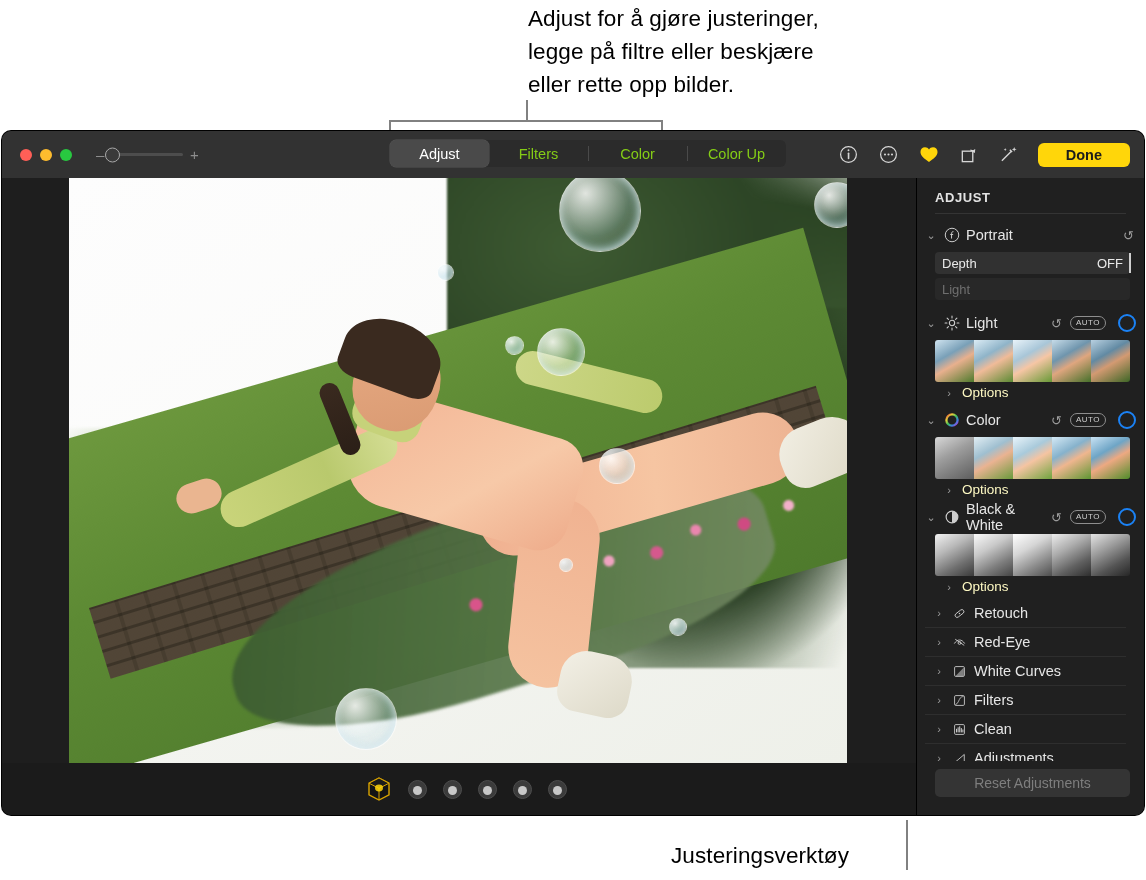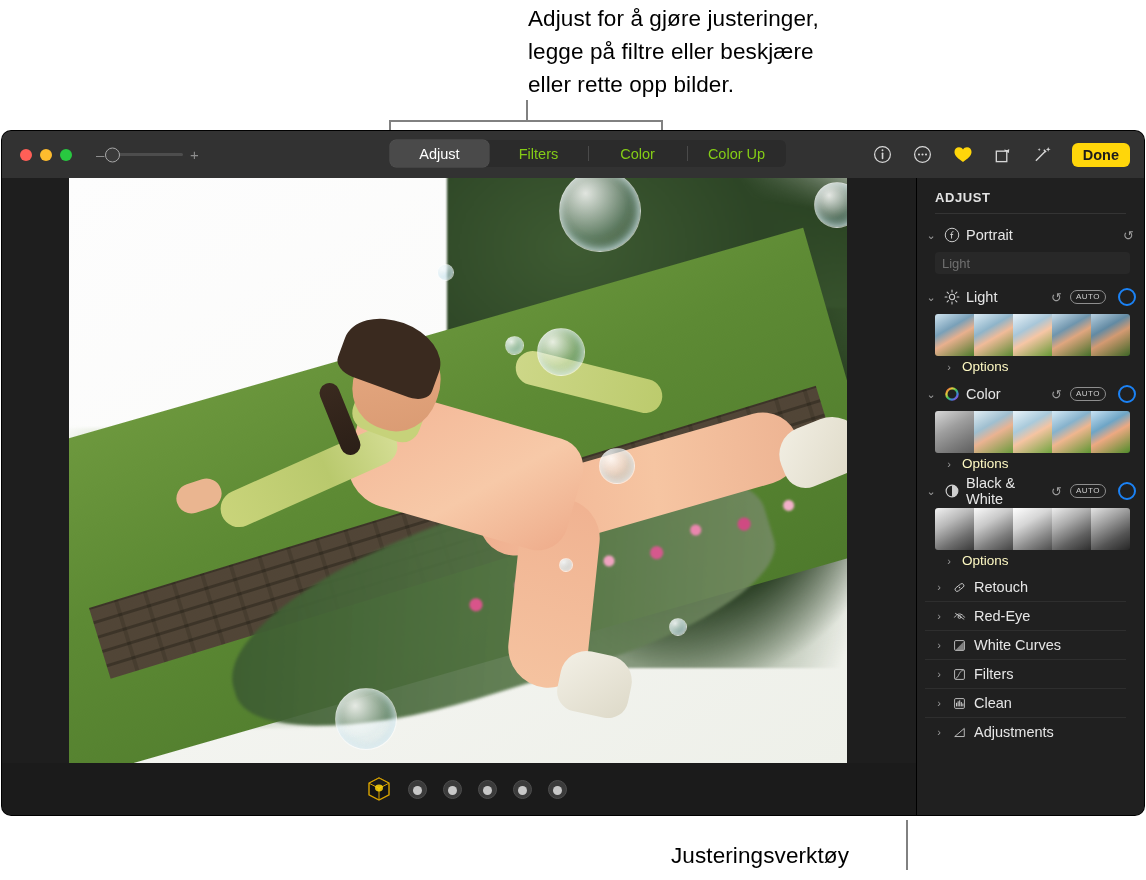--- a/index.html
+++ b/index.html
@@ -60,21 +60,21 @@
   .tab + .tab::before{
     content:"";position:absolute;left:0;top:6px;bottom:6px;width:1px;background:#4a4a4a;
   }
   .tab.active + .tab::before,.tab.active::before{background:transparent;}
 
   
   #tb-right{position:absolute;right:14px;top:0;height:47px;display:flex;align-items:center;gap:18px;}
   .tbi{width:22px;height:22px;display:flex;align-items:center;justify-content:center;color:#d6d6d6;}
   #done-btn{
     background:#ffd60a;color:#1c1c1c;font-size:14.5px;font-weight:bold;
-    border-radius:6px;padding:4px 11px;line-height:16px;
+    border-radius:6px;padding:4px 28px;line-height:16px;
   }
 
   
   #canvas{
     position:absolute;left:0;top:47px;right:227px;bottom:52px;background:#1e1e1e;
   }
   #photo{
     position:absolute;left:67px;top:0px;width:778px;height:585px;overflow:hidden;
     background:#d8dcd4;
   }
@@ -423,20 +423,25 @@
         <span class="sb-ic">
           <svg width="16" height="16" viewBox="0 0 18 18">
               <circle cx="9" cy="9" r="7.6" fill="none" stroke="#cfcfcf" stroke-width="1.1"></circle>
               <path d="M10.6 5.2c-1.4 0-2.1.8-2.1 2.1V13" stroke="#cfcfcf" stroke-width="1.1" fill="none"></path>
               <path d="M7 8.4h3.3" stroke="#cfcfcf" stroke-width="1.1"></path>
             </svg>
         </span>
         <span class="sb-label">Portrait</span>
         <span class="revert">↺</span>
       </div>
+      <div class="pill">
+        <span>Depth</span>
+        <span>OFF</span>
+        <span class="caret"></span>
+      </div>
       <div class="pill dim">
         <span>Light</span>
       </div>
 
       <div class="sb-head" style="margin-top:8px;">
         <span class="chev down">⌄</span>
         <span class="sb-ic">
           <svg width="16" height="16" viewBox="0 0 18 18">
               <circle cx="9" cy="9" r="3" fill="none" stroke="#cfcfcf" stroke-width="1.2"></circle>
               <g stroke="#cfcfcf" stroke-width="1.2" stroke-linecap="round">
@@ -581,15 +586,18 @@
         <span class="sb-ic">
           <svg class="mini" width="15" height="15" viewBox="0 0 18 18">
               <path d="M2.4 14.6h13.2L15.6 3.4z" fill="none" stroke="#cfcfcf" stroke-width="1.2" stroke-linejoin="round"></path>
             </svg>
         </span>
         <span class="sb-label">Adjustments</span>
       </div>
 
     </div>
 
+    <div id="reset-wrap">
+      <div id="reset-btn">Reset Adjustments</div>
+    </div>
   </div>
 
 </div>
 
 </body></html>

